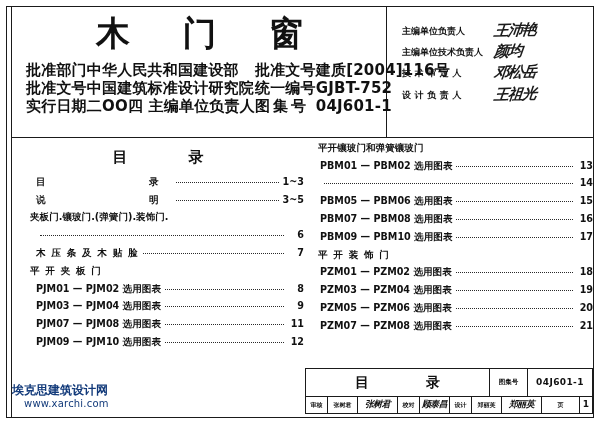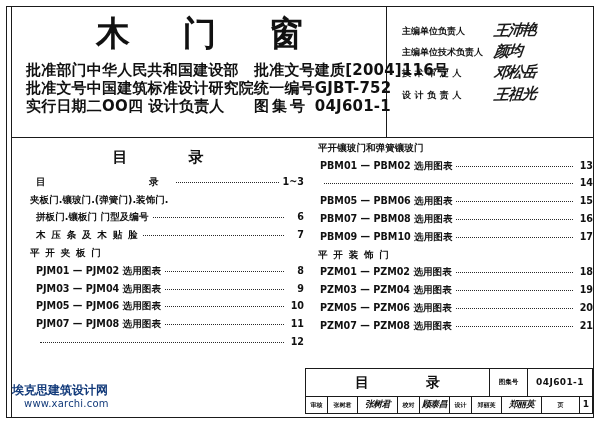--- a/index.html
+++ b/index.html
@@ -295,21 +295,21 @@
           <td class="m-value2">建质[2004]116号</td>
         </tr>
         <tr>
           <td class="m-label">批准文号</td>
           <td class="m-value">中国建筑标准设计研究院</td>
           <td class="m-label2">统一编号</td>
           <td class="m-value2">GJBT-752</td>
         </tr>
         <tr>
           <td class="m-label">实行日期</td>
-          <td class="m-value">二OO四 设计负责人</td>
+          <td class="m-value">二OO四 主编单位负责人</td>
           <td class="m-label2 spaced">图集号</td>
           <td class="m-value2">04J601-1</td>
         </tr>
       </tbody>
         </table>
     </div>
 
     <div class="header-right">
       <table class="sig-table">
         <tbody>
@@ -339,29 +339,33 @@
     <div class="col-left">
       <div class="toc-heading">目 录</div>
       <ul class="toc-list">
 
         <li class="toc-row">
           <span class="t-label sp-wide">目　　　　录</span>
           <span class="t-dots"></span>
           <span class="t-page">1~3</span>
         </li>
 
+        <li class="toc-row">
+          <span class="t-label sp-wide">说　　　　明</span>
+          <span class="t-dots"></span>
+          <span class="t-page">3~5</span>
+        </li>
 
         <li class="toc-row section nodots">
           <span class="t-label">夹板门.镶玻门.(弹簧门).装饰门.</span>
           <span class="t-dots"></span>
           <span class="t-page"></span>
         </li>
 
         <li class="toc-row">
-          <span class="t-label">拼板门.镶板门 门型及编号</span>
           <span class="t-dots"></span>
           <span class="t-page">6</span>
         </li>
 
         <li class="toc-row">
           <span class="t-label sp-xs">木 压 条 及 木 贴 脸</span>
           <span class="t-dots"></span>
           <span class="t-page">7</span>
         </li>
 
@@ -376,33 +380,29 @@
           <span class="t-dots"></span>
           <span class="t-page">8</span>
         </li>
 
         <li class="toc-row">
           <span class="t-label">PJM03 — PJM04 选用图表</span>
           <span class="t-dots"></span>
           <span class="t-page">9</span>
         </li>
 
-        <li class="toc-row">
-          <span class="t-label">PJM05 — PJM06 选用图表</span>
-          <span class="t-dots"></span>
-          <span class="t-page">10</span>
-        </li>
 
         <li class="toc-row">
           <span class="t-label">PJM07 — PJM08 选用图表</span>
           <span class="t-dots"></span>
           <span class="t-page">11</span>
         </li>
 
         <li class="toc-row">
+          <span class="t-label">PJM09 — PJM10 选用图表</span>
           <span class="t-dots"></span>
           <span class="t-page">12</span>
         </li>
 
       </ul>
     </div>
 
     <div class="col-right">
       <ul class="toc-list" style="">
 

